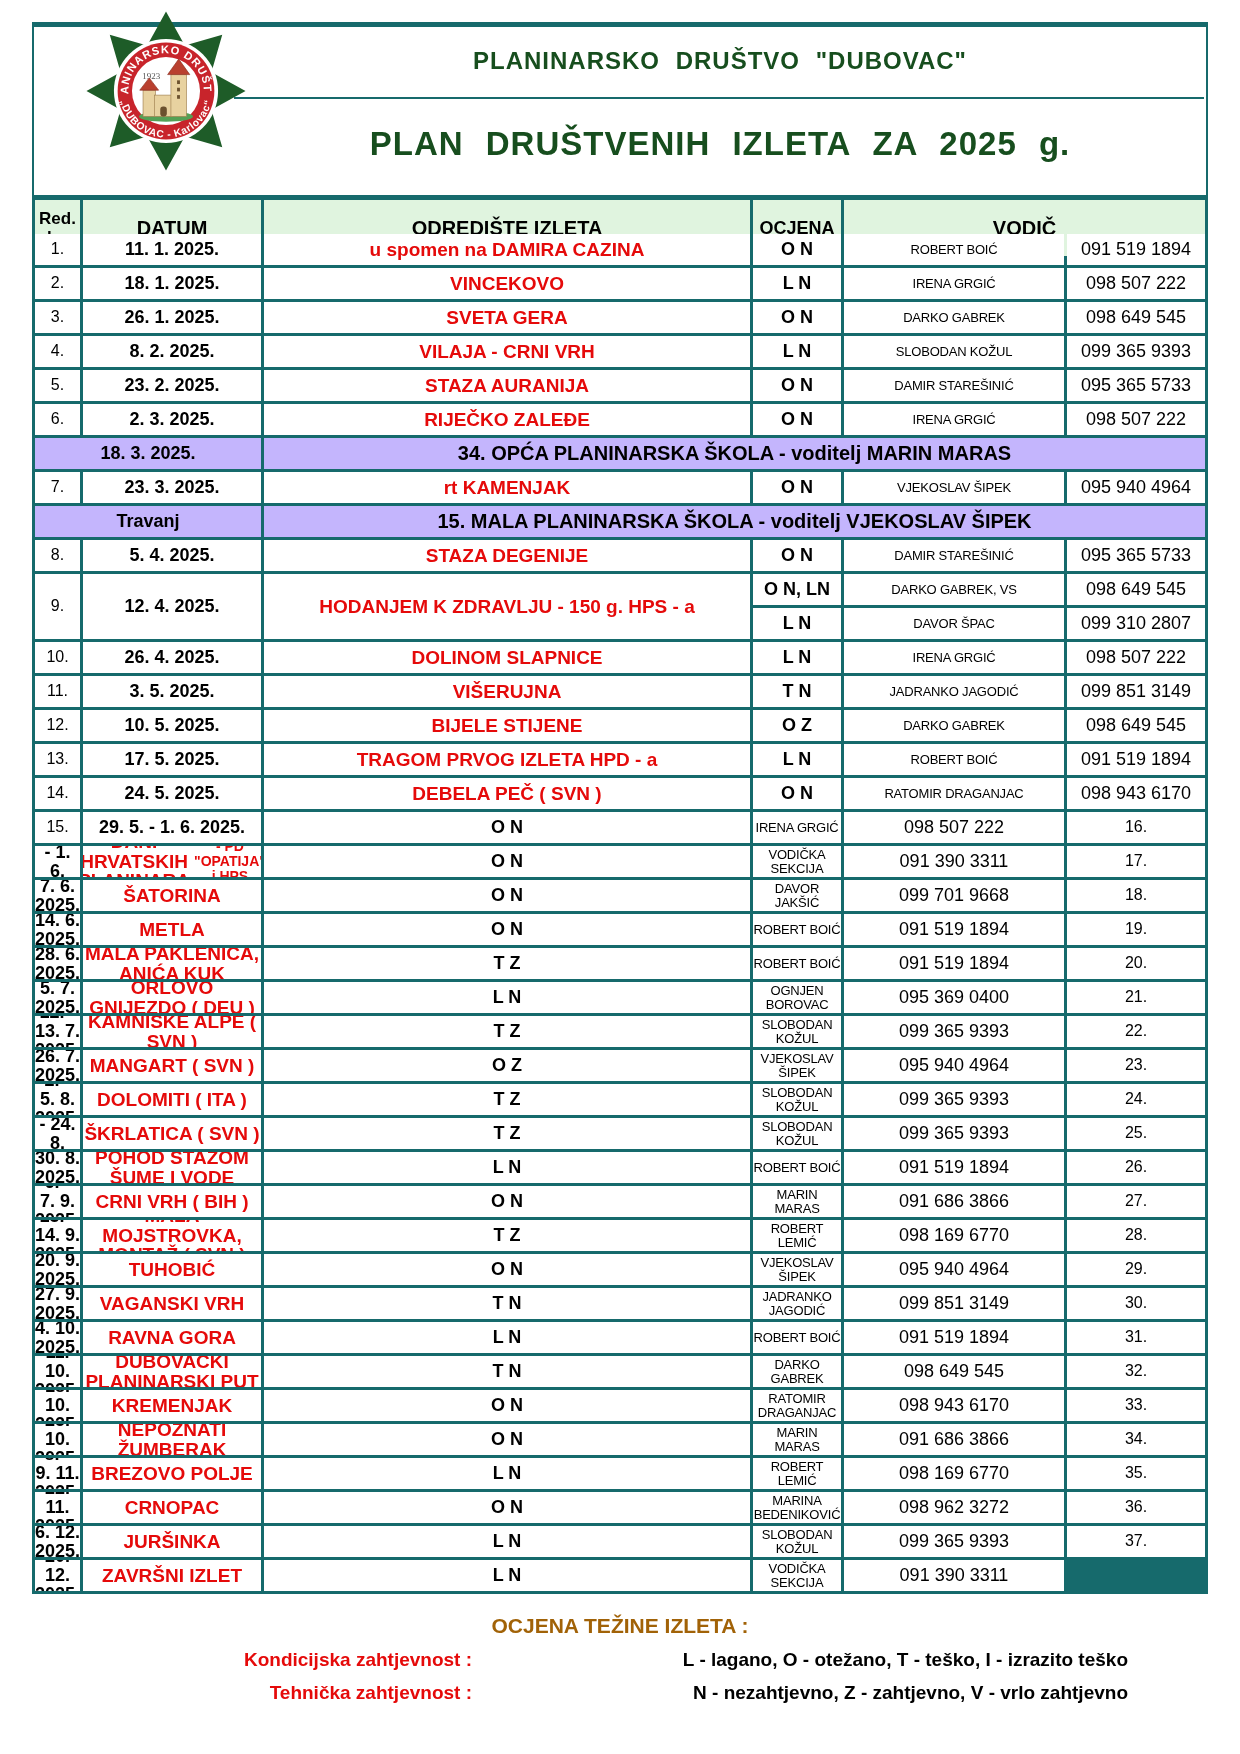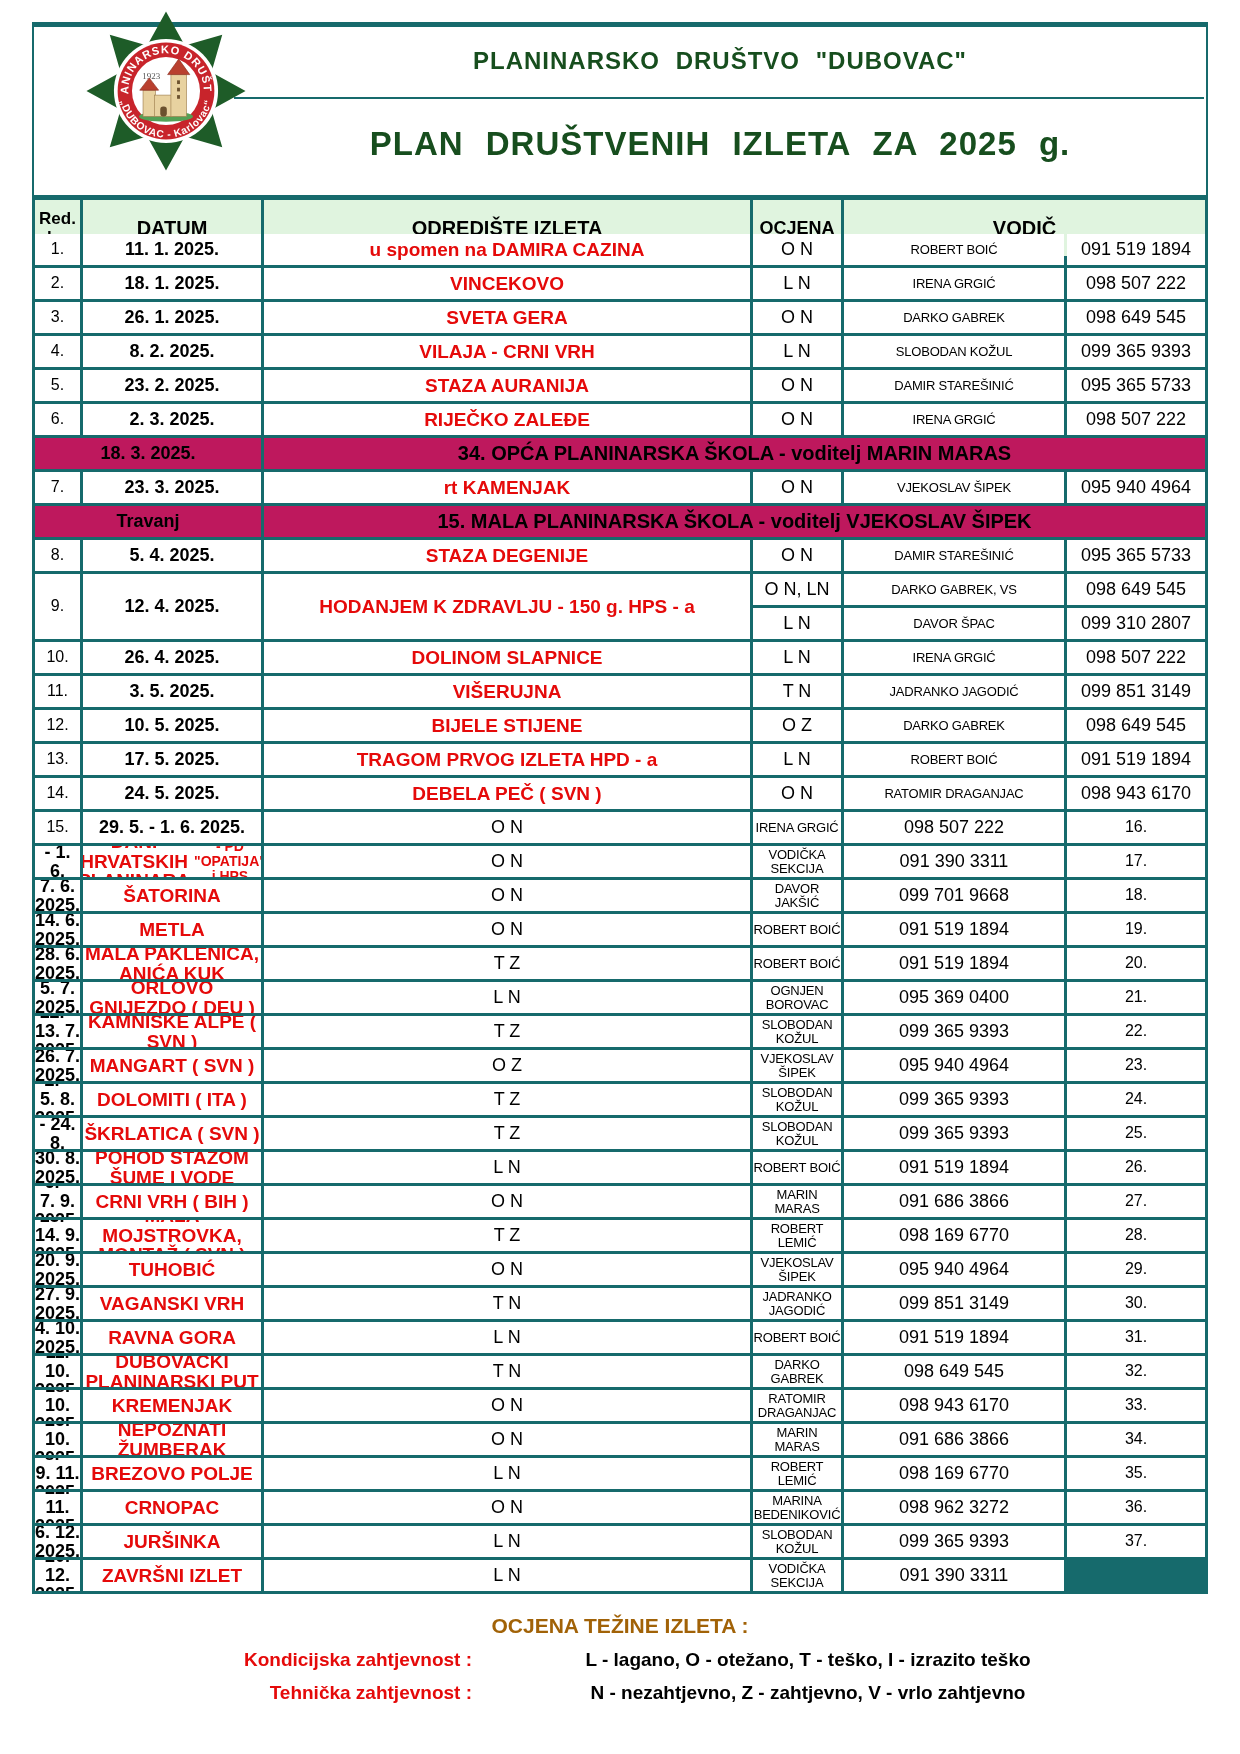--- a/index.html
+++ b/index.html
@@ -19,33 +19,33 @@
   
   .trips { display:grid; grid-template-columns:45px 178px 486px 88px 220px 138px; gap:3px; grid-auto-rows:31px; background:#166a6c; border:3px solid #166a6c; margin-top:0; }
   .cell { background:#ffffff; display:flex; align-items:center; justify-content:center; text-align:center; overflow:hidden; line-height:1.05; }
   .hdr { background:#e0f4df; font-weight:bold; font-size:20px; color:#000; flex-direction:column; }
   .hdr-num { font-size:17px; line-height:19px; }
   .h2 { height:56px; }
   .c-num { font-size:16px; color:#000; }
   .c-date { font-weight:bold; font-size:18px; color:#000; }
   .c-dest { color:#e50a0a; font-weight:bold; font-size:19px; }
   .c-dest .small { font-size:14px; margin-left:4px; }
-  .c-grade { font-weight:normal; font-size:18px; color:#000; }
+  .c-grade { font-weight:bold; font-size:18px; color:#000; }
   .c-guide { font-size:13px; color:#000; letter-spacing:-0.2px; }
   .c-phone { font-size:18px; color:#000; }
-  .school { background:#be185d; font-weight:bold; color:#000; }
+  .school { background:#c4b5fd; font-weight:bold; color:#000; }
   .school.s-date { font-size:18px; }
   .school.s-text { font-size:20px; }
 
   
   .legend { margin-top:20px; }
   .legend-title { text-align:center; color:#a16207; font-weight:bold; font-size:21px; }
   .legend-row { display:flex; justify-content:center; margin-top:11px; }
   .legend-label { width:360px; text-align:right; color:#e50a0a; font-weight:bold; font-size:19px; padding-right:16px; }
-  .legend-value { width:640px; text-align:center; color:#000; font-weight:bold; font-size:19px; }
+  .legend-value { width:640px; text-align:right; color:#000; font-weight:bold; font-size:19px; }
 </style>
 </head>
 <body>
 
 <div class="page">
 
   <div class="topline"></div>
 
   <div class="header-box">
     <div class="header-right">

